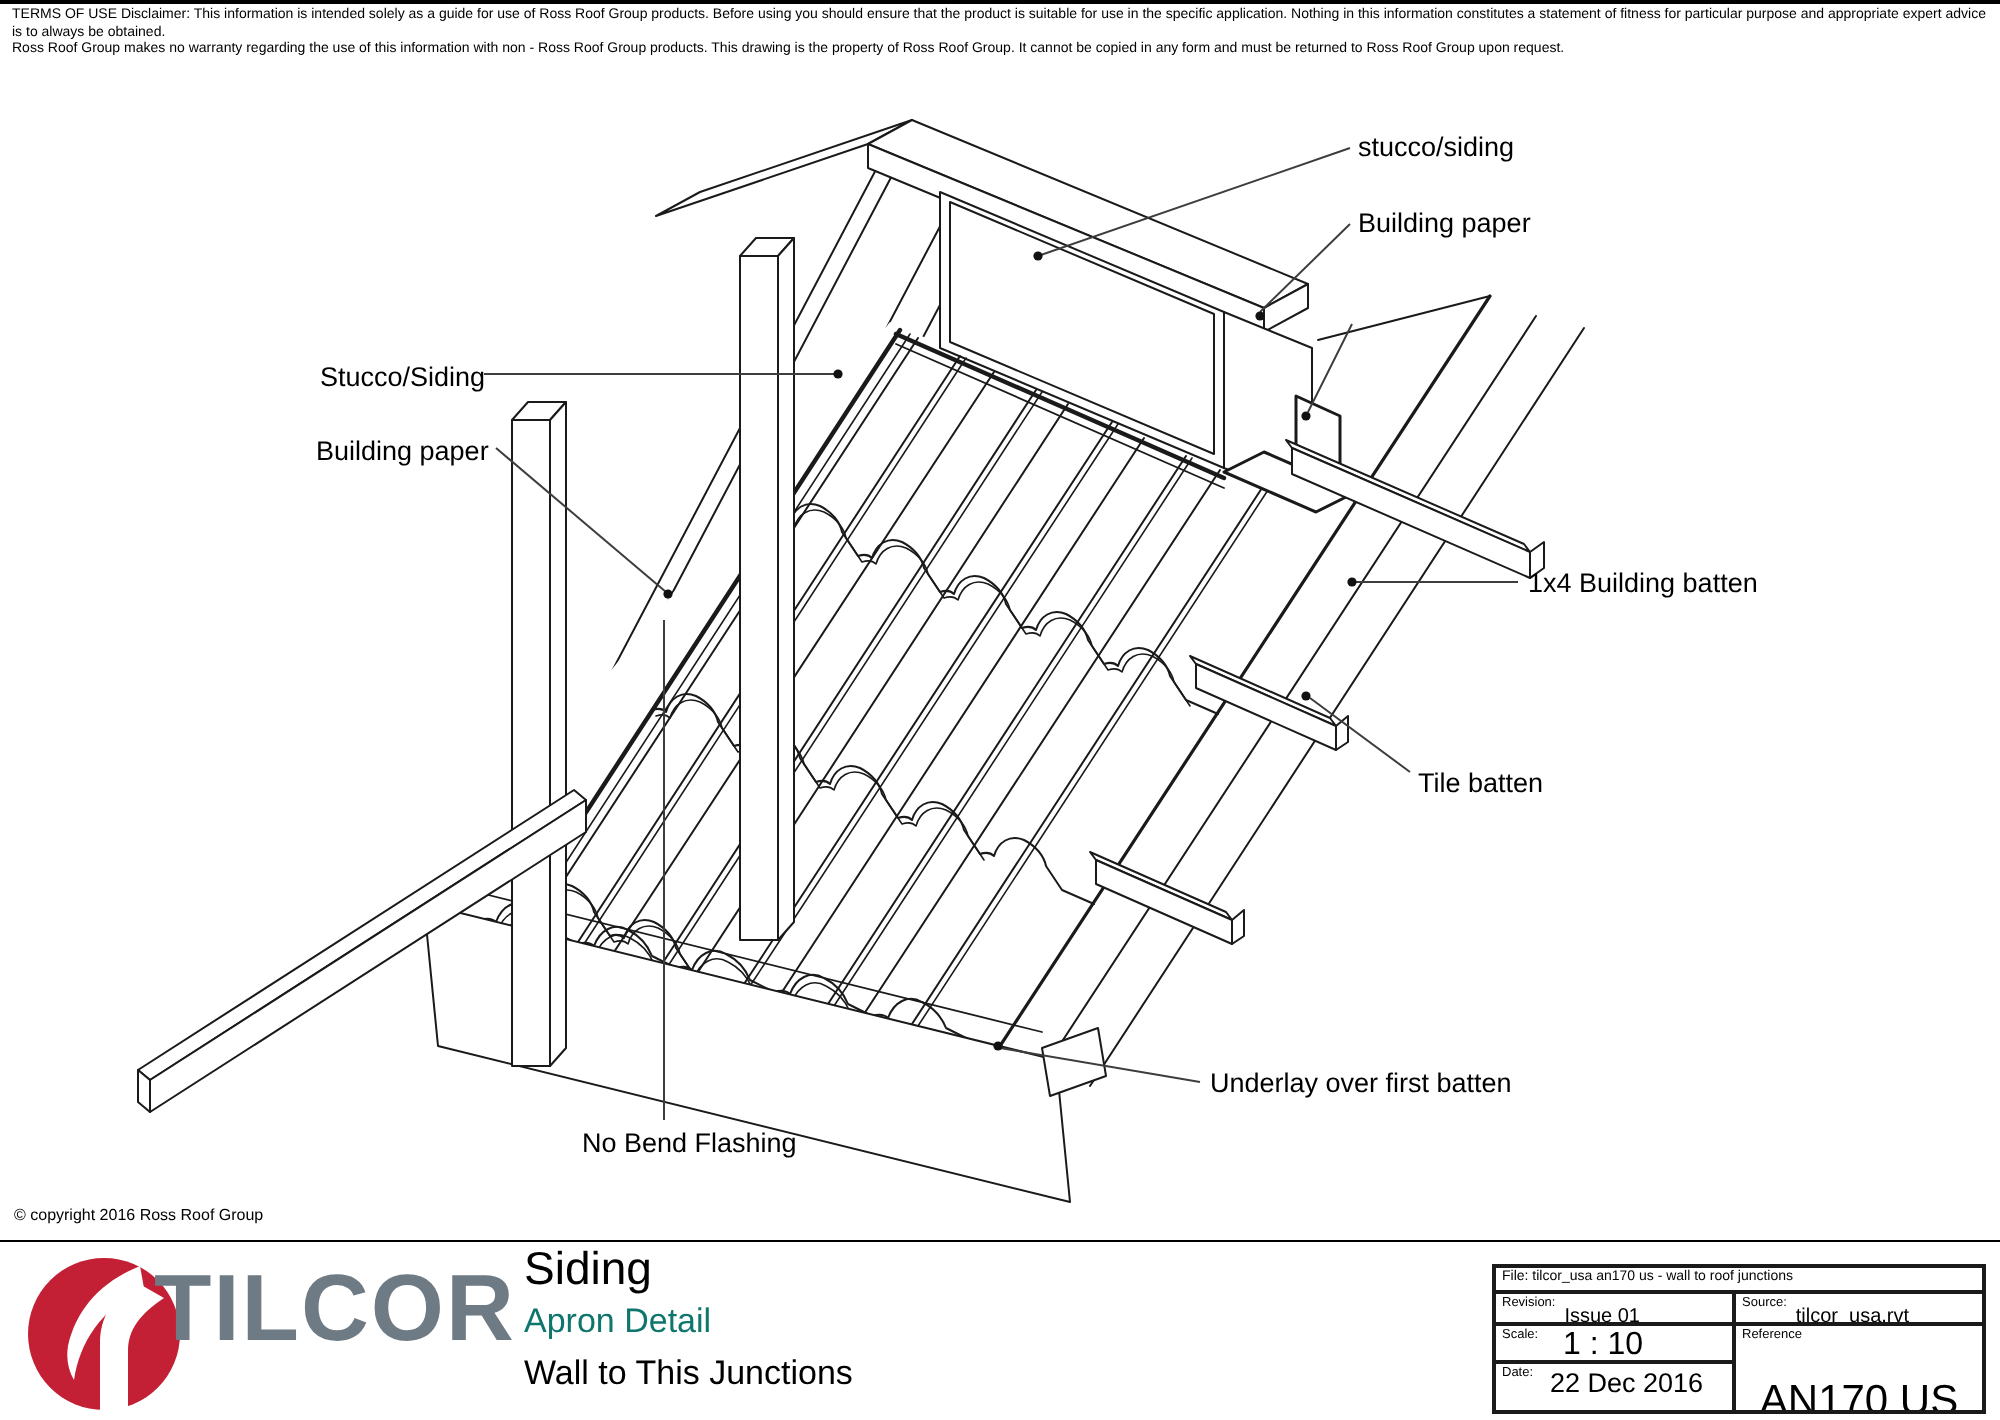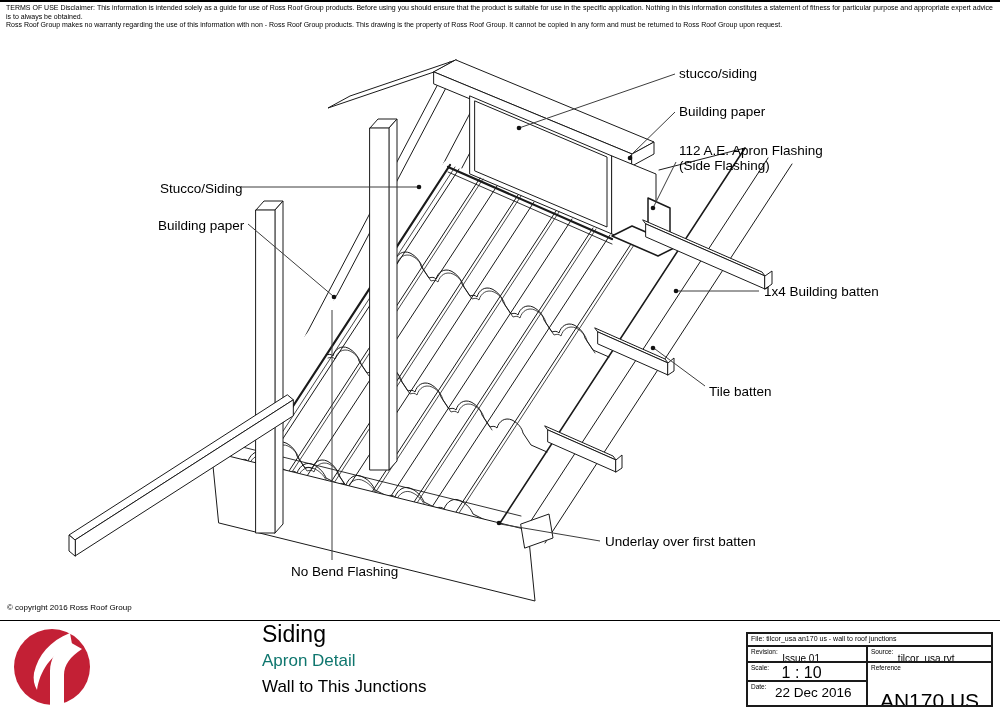--- a/index.html
+++ b/index.html
@@ -167,42 +167,39 @@
         <circle cx="653" cy="348" r="2.3"></circle>
         <circle cx="499" cy="523" r="2.3"></circle>
         <circle cx="419" cy="187" r="2.3"></circle>
         <circle cx="334" cy="297" r="2.3"></circle>
       </g>
     </svg>
 
     
     <div class="dlabel" style="left:679px; top:66px">stucco/siding</div>
     <div class="dlabel" style="left:679px; top:104px">Building paper</div>
-    <div class="dlabel" style="left:679px; top:143px">
-      <div>112 A.E. Apron Flashing</div>
-      <div>(Side Flashing)</div>
-    </div>
     <div class="dlabel" style="left:764px; top:284px">1x4 Building batten</div>
     <div class="dlabel" style="left:709px; top:384px">Tile batten</div>
     <div class="dlabel" style="left:605px; top:534px">Underlay over first batten</div>
     <div class="dlabel" style="left:291px; top:564px">No Bend Flashing</div>
     <div class="dlabel" style="left:160px; top:181px">Stucco/Siding</div>
     <div class="dlabel" style="left:158px; top:218px">Building paper</div>
   </div>
 
   <div id="copyright">© copyright 2016 Ross Roof Group</div>
   <div id="footer-line"></div>
 
   <div id="logo-mark">
     <svg width="80" height="80" viewBox="0 0 80 80">
       <circle cx="40" cy="40" r="38" fill="#c32035"></circle>
       <path fill="#fff" d="M58,6 C38,14 26,28 22,46 C21,52 22,58 25,63 C28,44 38,28 60,17 Z"></path>
       <path fill="#fff" d="M38,78 L38,44 C38,32 44,22 56,14 L70,22 C58,30 52,38 52,48 L52,78 Z"></path>
     </svg>
   </div>
+  <div id="logo-word">TILCOR</div>
 
   <div id="title-product">Siding</div>
   <div id="title-line2">Apron Detail</div>
   <div id="title-line3">Wall to This Junctions</div>
 
   <div id="titleblock">
     <div class="cell tb-file">File: tilcor_usa an170 us - wall to roof junctions</div>
     <div class="cell tb-rev">
       <span class="lab">Revision:</span>
       <span class="val-rev">Issue 01</span>

